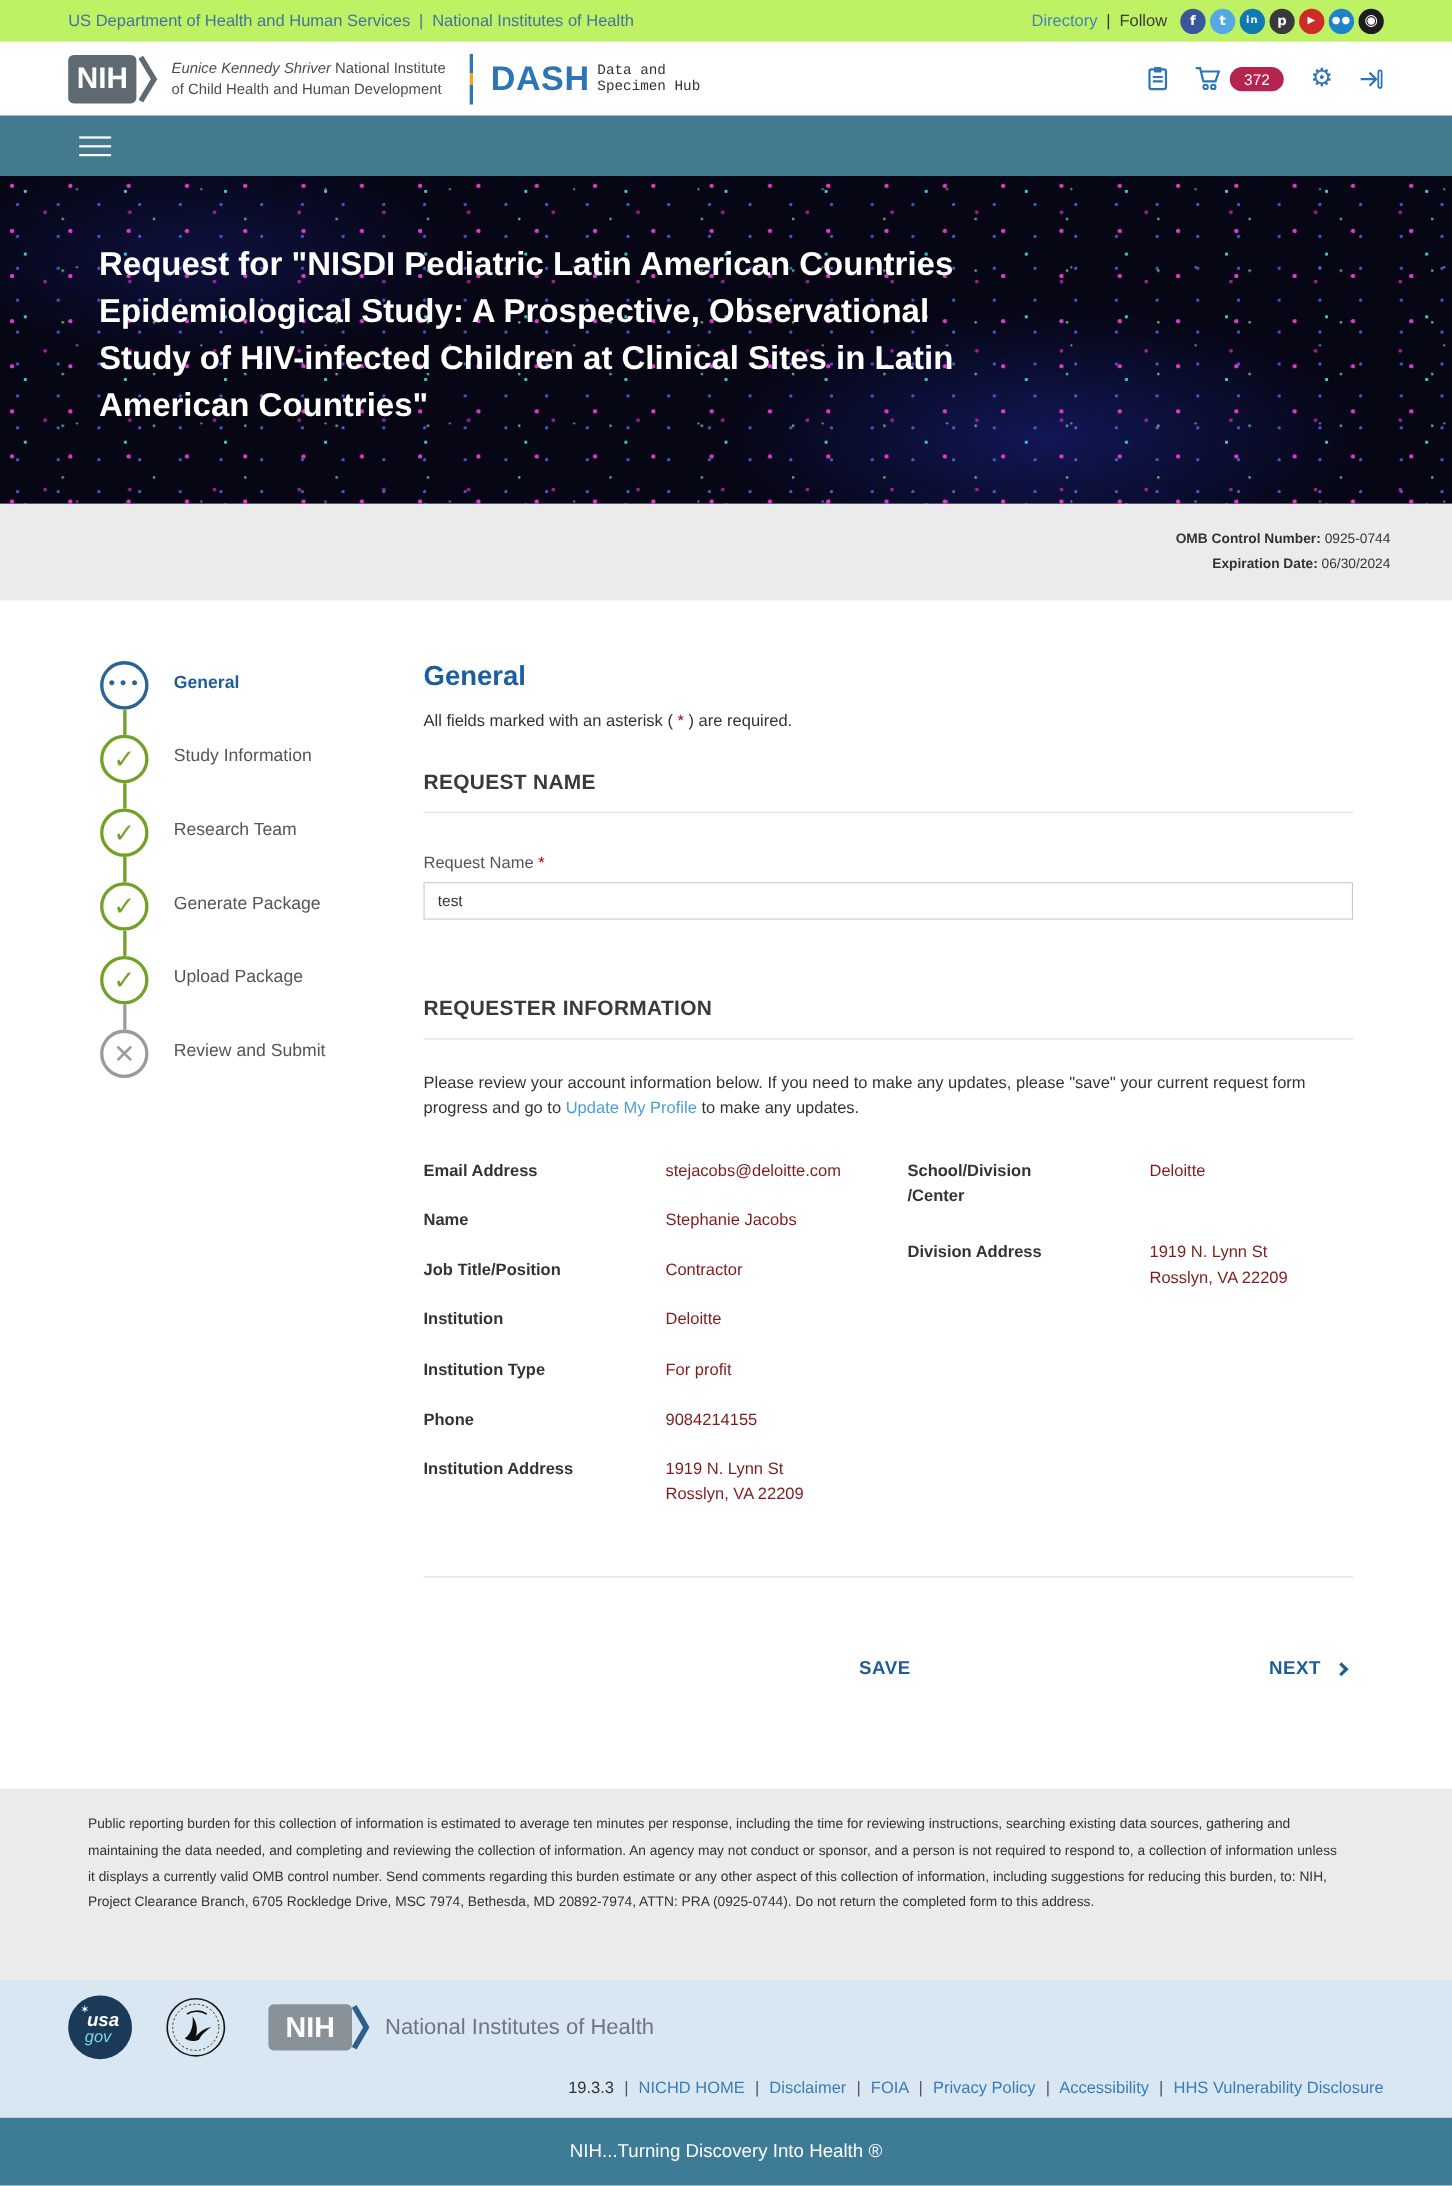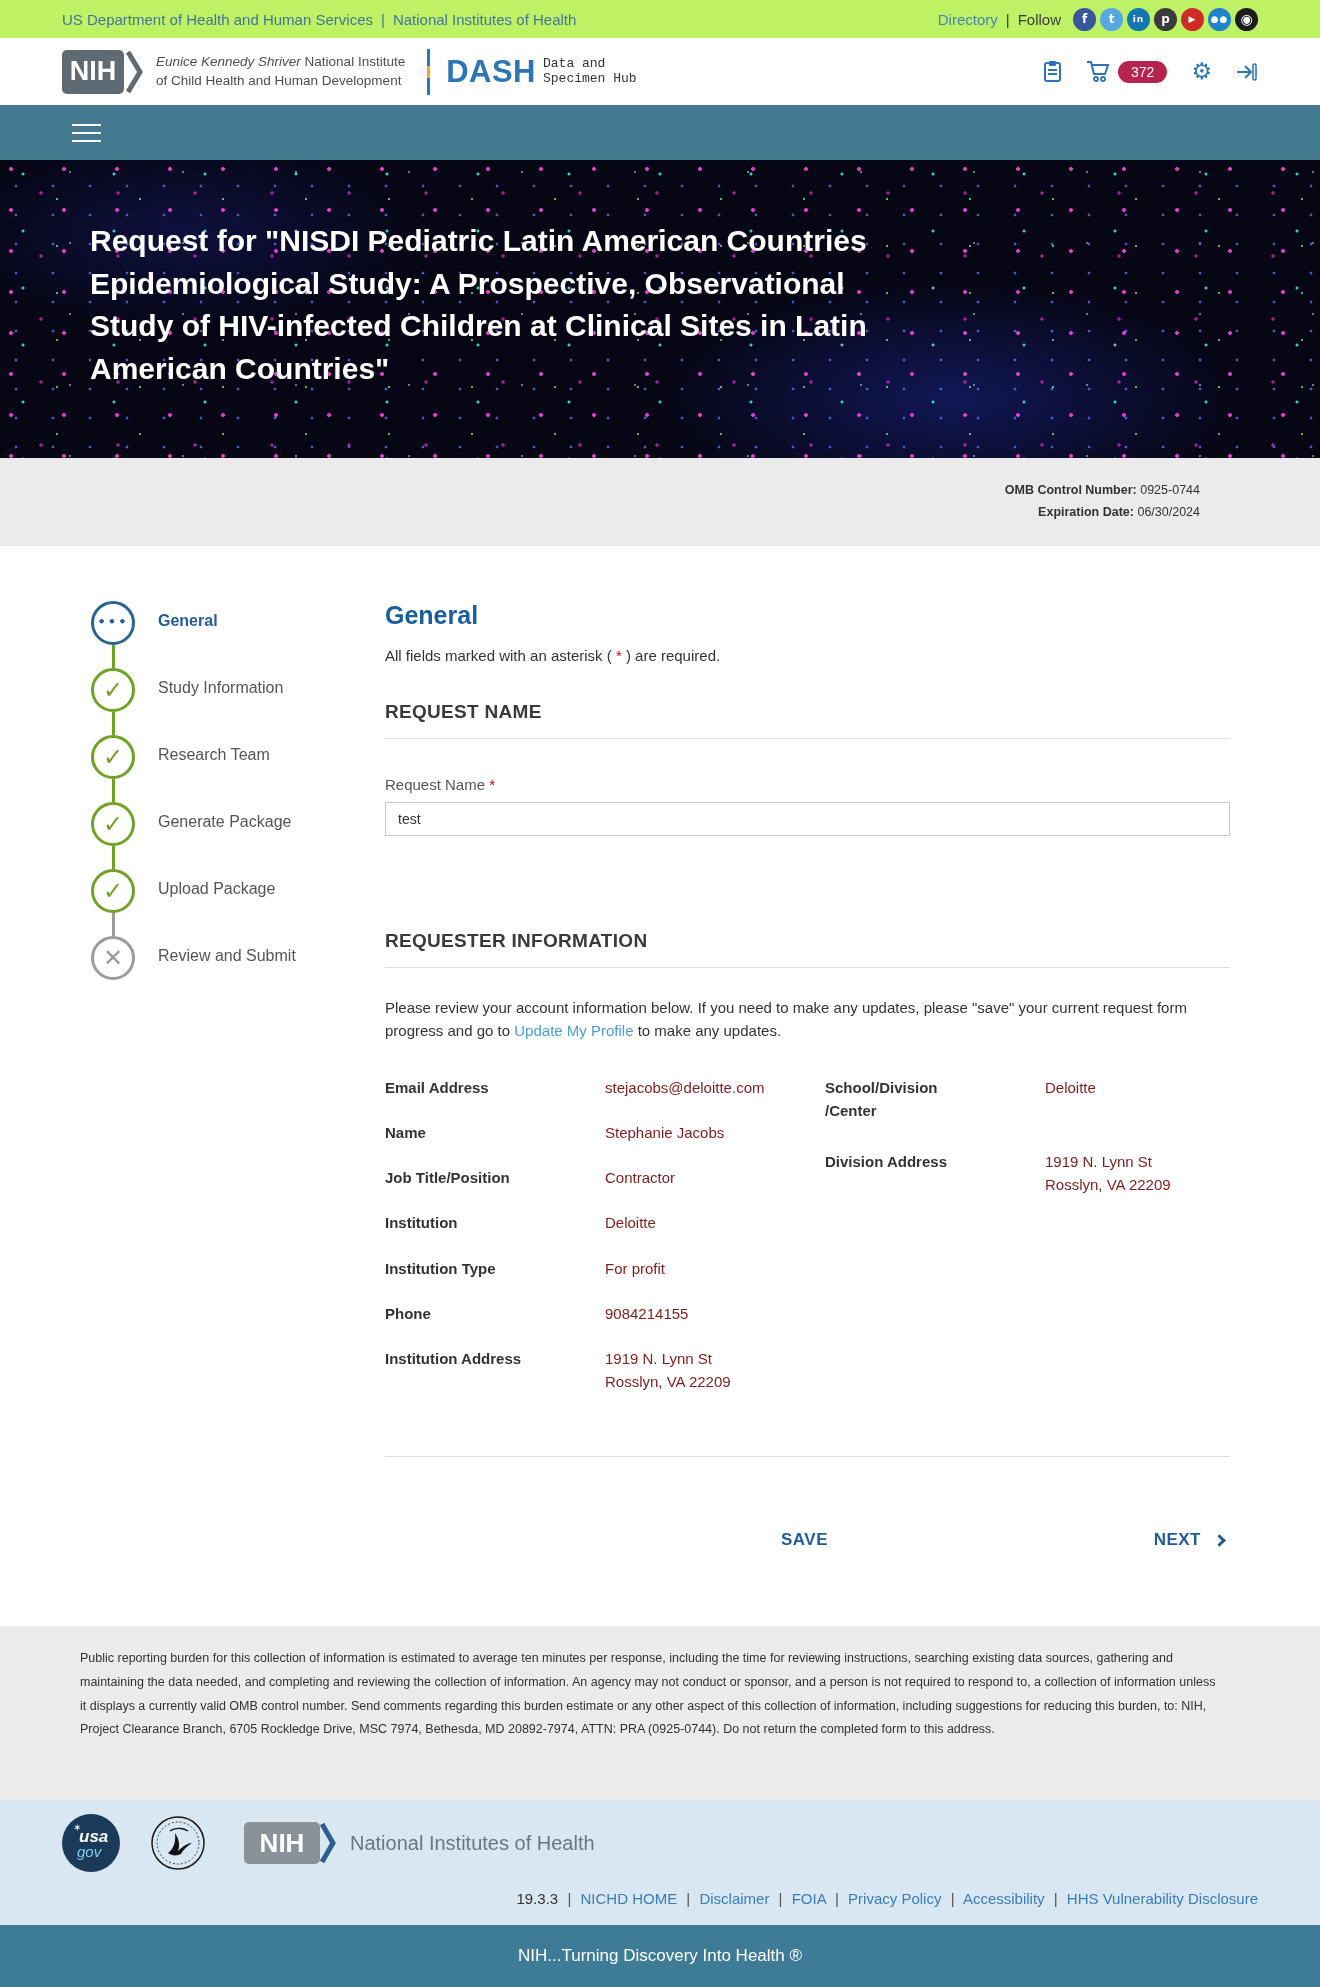--- a/index.html
+++ b/index.html
@@ -84,21 +84,21 @@
     background-repeat:repeat, repeat, repeat, repeat, repeat, repeat, no-repeat, no-repeat;
   }
   .hero h1 {
     margin:0; color:#fff; font-size:30px; font-weight:bold; line-height:1.42; max-width:800px;
   }
 
   
   .omb {
     height:88px; background:#ebebeb;
     display:flex; flex-direction:column; justify-content:center; align-items:flex-end;
-    padding-right:120px; font-size:12.5px; line-height:1.75; color:#333;
+    padding-right:56px; font-size:12.5px; line-height:1.75; color:#333;
   }
   .omb b { font-weight:bold; }
 
   
   .main { background:#fff; display:flex; padding:55px 90px 0 90px; min-height:1080px; }
 
   
   .stepper { width:295px; flex-shrink:0; }
   .step { display:flex; height:67px; }
   .rail { width:46px; display:flex; flex-direction:column; align-items:center; }
@@ -337,21 +337,21 @@
   <div class="content">
     <h1 class="page-h1">General</h1>
     <div class="req-note"><span>All fields marked with an asterisk ( </span><span class="red">*</span><span> ) are required.</span></div>
 
     <h2 class="section-h">REQUEST NAME</h2>
     <hr class="rule">
 
     <div class="fld-label"><span>Request Name </span><span class="red">*</span></div>
     <input class="txt-input" type="text" value="test" style="">
 
-    <h2 class="section-h" style="margin-top:94px;">REQUESTER INFORMATION</h2>
+    <h2 class="section-h" style="margin-top:71px;">REQUESTER INFORMATION</h2>
     <hr class="rule">
 
     <div class="para"><span>Please review your account information below. If you need to make any updates, please "save" your current request form progress and go to </span><a>Update My Profile</a><span> to make any updates.</span></div>
 
     <div class="fields">
       <div class="col-left">
         <div class="frow">
           <div class="lab">Email Address</div>
           <div class="val">stejacobs@deloitte.com</div>
         </div>

